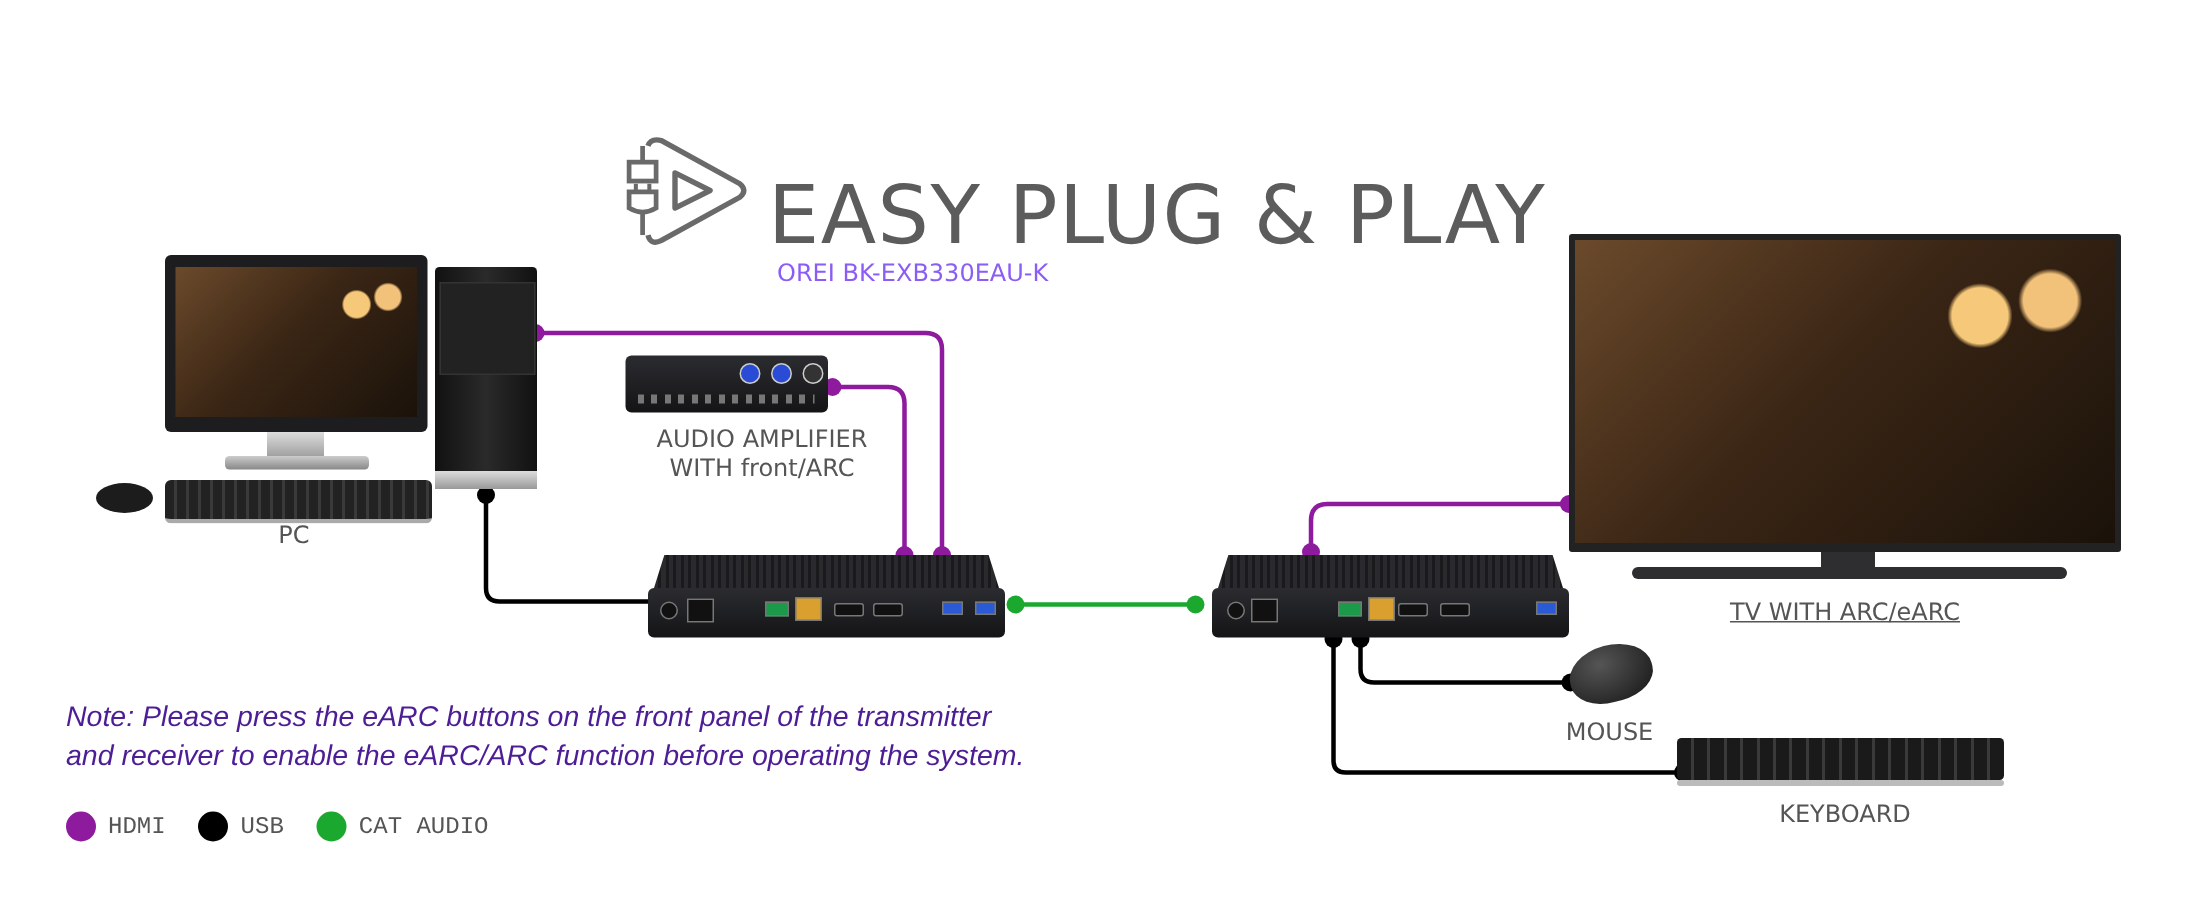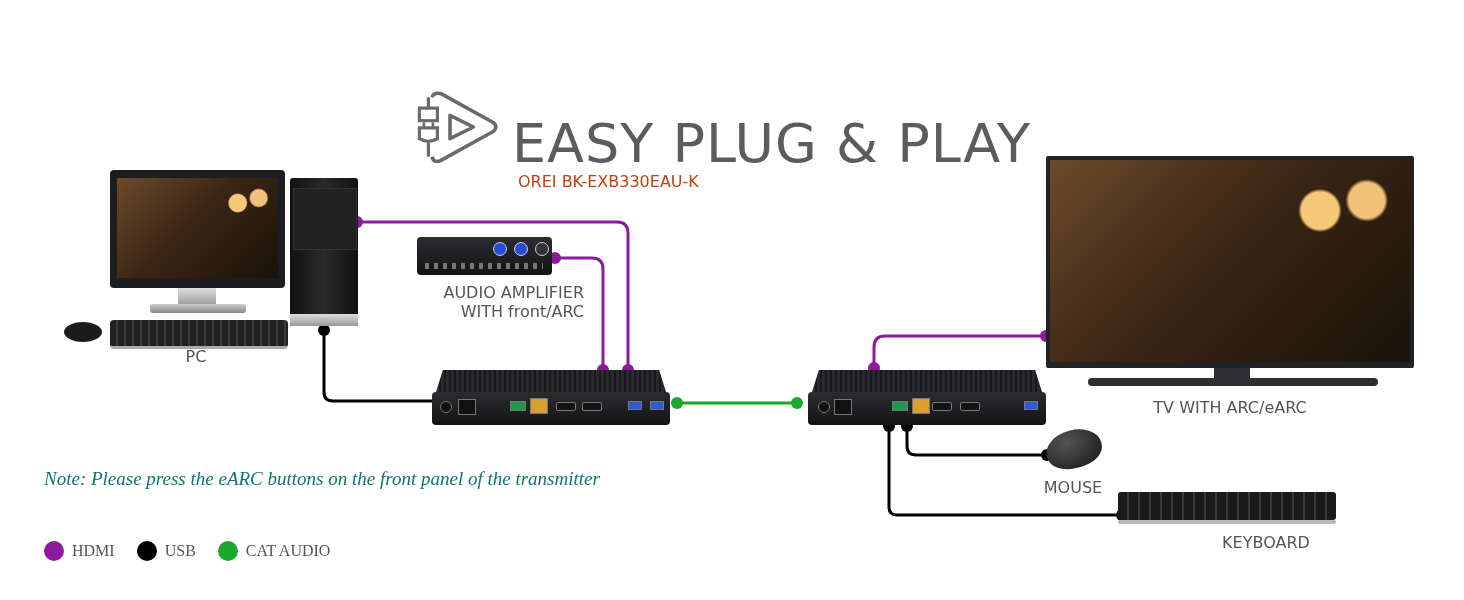--- a/index.html
+++ b/index.html
@@ -1,22 +1,22 @@
 <!DOCTYPE html>
 <html><head>
 <meta charset="utf-8">
 <style>
   html, body { margin:0; padding:0; background:#ffffff; }
   body { width:1464px; height:600px; position:relative; overflow:hidden; font-family:"Liberation Sans", sans-serif; color:#555; }
   .abs { position:absolute; }
   .title { left:512px; top:112px; font-size:54px; color:#5c5c5c; letter-spacing:1px; font-family:"DejaVu Sans", sans-serif; font-weight:normal; white-space:nowrap; }
-  .subtitle { left:518px; top:172px; font-size:16px; color:#c2410c; font-family:"DejaVu Sans", sans-serif; white-space:nowrap; }
+  .subtitle { left:518px; top:172px; font-size:16px; color:#8b5cf6; font-family:"DejaVu Sans", sans-serif; white-space:nowrap; }
   .label { font-size:16px; color:#555; font-family:"DejaVu Sans", sans-serif; text-align:center; white-space:nowrap; }
-  .note { left:44px; top:466px; font-size:19px; color:#0f766e; font-style:italic; font-family:Liberation Serif, serif; line-height:26px; white-space:nowrap; }
-  .legend { left:44px; top:541px; display:flex; align-items:center; font-size:16px; font-family:Liberation Serif, serif; color:#555; }
+  .note { left:44px; top:466px; font-size:19px; color:#4c1d95; font-style:italic; font-family:Liberation Sans, sans-serif; line-height:26px; white-space:nowrap; }
+  .legend { left:44px; top:541px; display:flex; align-items:center; font-size:16px; font-family:Liberation Mono, monospace; color:#555; }
   .legend-item { display:flex; align-items:center; margin-right:22px; }
   .dot { width:20px; height:20px; border-radius:50%; margin-right:8px; display:inline-block; }
   svg.wires { position:absolute; left:0; top:0; }
   
   .screen-img { background: radial-gradient(circle at 75% 25%, #f6c879 0 6%, transparent 7%), radial-gradient(circle at 88% 20%, #f3c27a 0 5%, transparent 6%), linear-gradient(135deg, #6b4a2b 0%, #3b2615 45%, #1a120a 100%); }
   .box-dark { background:#1d1d1f; border-radius:3px; }
   .device-box { background:linear-gradient(#2b2c30,#141416); border-radius:4px; }
   .port { position:absolute; background:#111; border:1px solid #777; }
 </style>
 </head>
@@ -82,21 +82,21 @@
   <div class="abs" style="left:4px; top:152px; width:38px; height:20px; background:#1c1c1c; border-radius:50%;"></div>
 </div>
 <div class="abs label" style="left:176px; top:347px; width:40px;">PC</div>
 
 <div class="abs device-box" style="left:417px; top:237px; width:135px; height:38px;">
   <div class="abs" style="left:76px; top:5px; width:12px; height:12px; border-radius:50%; background:#2a4bd6; border:1px solid #ccc;"></div>
   <div class="abs" style="left:97px; top:5px; width:12px; height:12px; border-radius:50%; background:#2a4bd6; border:1px solid #ccc;"></div>
   <div class="abs" style="left:118px; top:5px; width:12px; height:12px; border-radius:50%; background:#333; border:1px solid #ccc;"></div>
   <div class="abs" style="left:8px; top:26px; width:118px; height:6px; background:repeating-linear-gradient(90deg,#777 0 4px,transparent 4px 9px);"></div>
 </div>
-<div class="abs label" style="left:412px; top:283px; width:172px; line-height:19px;text-align:right;">
+<div class="abs label" style="left:422px; top:283px; width:172px; line-height:19px;">
   <div>AUDIO AMPLIFIER</div>
   <div>WITH front/ARC</div>
 </div>
 
 <div class="abs" style="left:432px; top:370px; width:238px; height:55px;">
   <div class="abs" style="left:4px; top:0; width:230px; height:22px; background:repeating-linear-gradient(90deg,#2a2a2e 0 3px,#1a1a1d 3px 5px); clip-path:polygon(3% 0,97% 0,100% 100%,0 100%);"></div>
   <div class="abs device-box" style="left:0; top:22px; width:238px; height:33px;">
     <div class="port" style="left:8px; top:9px; width:10px; height:10px; border-radius:50%;"></div>
     <div class="port" style="left:26px; top:7px; width:16px; height:14px;"></div>
     <div class="port" style="left:78px; top:9px; width:14px; height:8px; background:#1b9a4a;"></div>
@@ -121,33 +121,34 @@
   </div>
 </div>
 
 <div class="abs" style="left:1046px; top:156px; width:368px; height:240px;">
   <div class="abs box-dark" style="left:0; top:0; width:368px; height:212px; border-radius:2px; background:#222;">
     <div class="abs screen-img" style="left:4px; top:4px; width:360px; height:202px;"></div>
   </div>
   <div class="abs" style="left:42px; top:222px; width:290px; height:8px; background:#2e2e30; border-radius:4px;"></div>
   <div class="abs" style="left:168px; top:212px; width:36px; height:12px; background:#2e2e30;"></div>
 </div>
-<div class="abs label" style="left:1130px; top:398px; width:200px;">TV WITH ARC/eARC</div>
+<div class="abs label" style="left:1130px; top:398px; width:200px;text-decoration:underline;">TV WITH ARC/eARC</div>
 
 <div class="abs" style="left:1046px; top:430px; width:56px; height:38px; background:radial-gradient(ellipse at 40% 30%,#555,#151515); border-radius:50% 50% 45% 45%; transform:rotate(-15deg);"></div>
 <div class="abs label" style="left:1030px; top:478px; width:86px;">MOUSE</div>
 
 <div class="abs" style="left:1118px; top:492px; width:218px; height:32px;">
   <div class="abs" style="left:0; top:0; width:218px; height:28px; background:repeating-linear-gradient(90deg,#1a1a1a 0 9px,#3a3a3a 9px 11px); border-radius:3px;"></div>
   <div class="abs" style="left:0; top:28px; width:218px; height:4px; background:#bbb; border-radius:2px;"></div>
 </div>
-<div class="abs label" style="left:1206px; top:533px; width:120px;">KEYBOARD</div>
+<div class="abs label" style="left:1170px; top:533px; width:120px;">KEYBOARD</div>
 
 <div class="abs note">
   <div>Note: Please press the eARC buttons on the front panel of the transmitter</div>
+  <div>and receiver to enable the eARC/ARC function before operating the system.</div>
 </div>
 
 <div class="abs legend">
   <div class="legend-item">
     <span class="dot" style="background:#8e1a9e;"></span>
     <span>HDMI</span>
   </div>
   <div class="legend-item">
     <span class="dot" style="background:#000;"></span>
     <span>USB</span>

